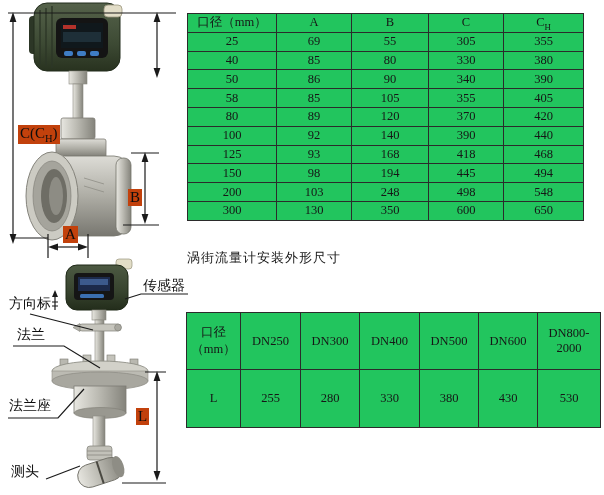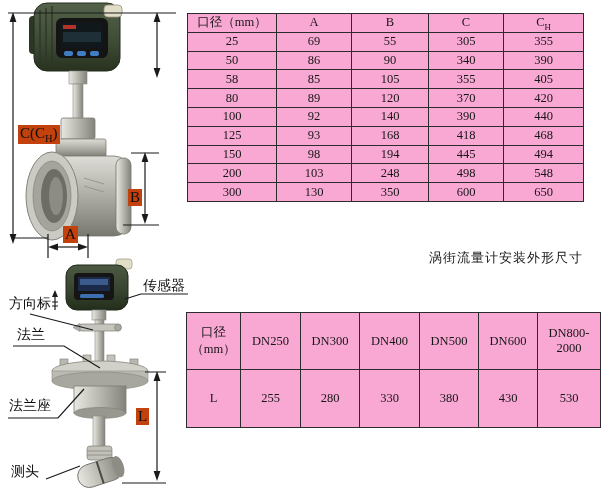--- a/index.html
+++ b/index.html
@@ -4,28 +4,28 @@
 <style>
   html,body{margin:0;padding:0;background:#fff;}
   #page{position:relative;width:604px;height:495px;background:#ffffff;overflow:hidden;
         font-family:"Liberation Serif","DejaVu Serif",serif;color:#111;}
   svg{position:absolute;}
   .dim{stroke:#1a1a1a;stroke-width:1.2;fill:none;}
   .ah{fill:#1a1a1a;stroke:none;}
   .lbl{position:absolute;font-size:14px;line-height:1.1;color:#0d0d0d;white-space:nowrap;background:#fff;padding:0 1px;}
   .dimlbl{position:absolute;font-size:15px;color:#0d0d0d;background:#c2410c;padding:0 2px;white-space:nowrap;}
   sub{font-size:70%;}
-  table.tbl{position:absolute;border-collapse:collapse;table-layout:fixed;background:#f9a8d4;}
+  table.tbl{position:absolute;border-collapse:collapse;table-layout:fixed;background:#22c55e;}
   table.tbl td{border:1px solid #2b2b2b;text-align:center;vertical-align:middle;
                padding:0;font-size:12.5px;color:#161616;overflow:hidden;}
   #outline-table td{height:17.8px;}
   #position-table td{font-size:12.5px;}
   #position-table tr.hd td{height:56px;}
   #position-table tr.dt td{height:57px;}
-  .cap{position:absolute;text-align:right;font-size:13px;color:#161616;letter-spacing:1px;}
+  .cap{position:absolute;text-align:left;font-size:13px;color:#161616;letter-spacing:1px;}
   .wrapcell{white-space:pre-line;}
 </style>
 </head>
 <body>
 
 <div id="page">
 
   <svg style="left:0;top:0" width="192" height="260" viewBox="0 0 192 260">
     <defs>
       <linearGradient id="metalV" x1="0" y1="0" x2="1" y2="0">
@@ -115,20 +115,27 @@
           <td>B</td>
           <td>C</td>
           <td>C<sub>H</sub></td>
         </tr>
         <tr>
           <td>25</td>
           <td>69</td>
           <td>55</td>
           <td>305</td>
           <td>355</td>
+        </tr>
+        <tr>
+          <td>40</td>
+          <td>85</td>
+          <td>80</td>
+          <td>330</td>
+          <td>380</td>
         </tr>
         <tr>
           <td>50</td>
           <td>86</td>
           <td>90</td>
           <td>340</td>
           <td>390</td>
         </tr>
         <tr>
           <td>58</td>

